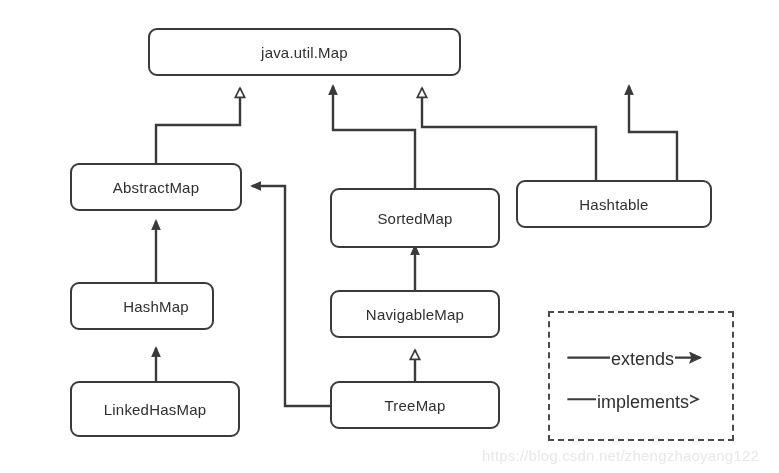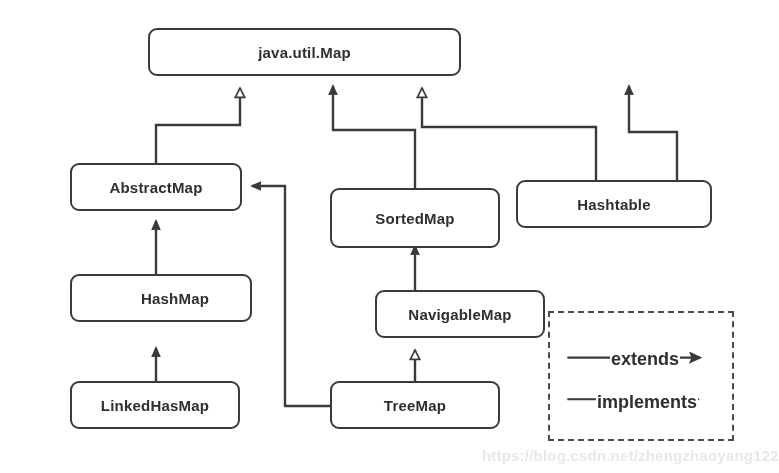--- a/index.html
+++ b/index.html
@@ -9,21 +9,20 @@
   }
   body {
     font-family: "Liberation Sans", sans-serif;
   }
   #diagram-root {
     position: relative;
     width: 779px;
     height: 473px;
     background: #ffffff;
     overflow: hidden;
-    font-weight: bold;
   }
   #edge-layer {
     position: absolute;
     left: 0;
     top: 0;
     width: 779px;
     height: 473px;
   }
   .node {
     position: absolute;
@@ -119,29 +118,29 @@
   </div>
 
   <div class="node" style="left:330px; top:188px; width:170px; height:60px;">
     <span>SortedMap</span>
   </div>
 
   <div class="node" style="left:516px; top:180px; width:196px; height:48px;">
     <span>Hashtable</span>
   </div>
 
-  <div class="node" style="left:70px; top:274px; width:182px; height:48px;padding-left:28px;">
+  <div class="node" style="left:70px; top:282px; width:144px; height:48px;padding-left:28px;">
     <span>HashMap</span>
   </div>
 
-  <div class="node" style="left:330px; top:290px; width:170px; height:48px;margin-left:45px;">
+  <div class="node" style="left:330px; top:290px; width:170px; height:48px;">
     <span>NavigableMap</span>
   </div>
 
-  <div class="node" style="left:70px; top:381px; width:170px; height:48px;">
+  <div class="node" style="left:70px; top:381px; width:170px; height:56px;">
     <span>LinkedHasMap</span>
   </div>
 
   <div class="node" style="left:330px; top:381px; width:170px; height:48px;">
     <span>TreeMap</span>
   </div>
 
   <div class="legend-box" style="left:548px; top:311px; width:186px; height:130px;">
     <svg class="legend-svg" viewBox="0 0 186 130" xmlns="http://www.w3.org/2000/svg">
       <defs>

